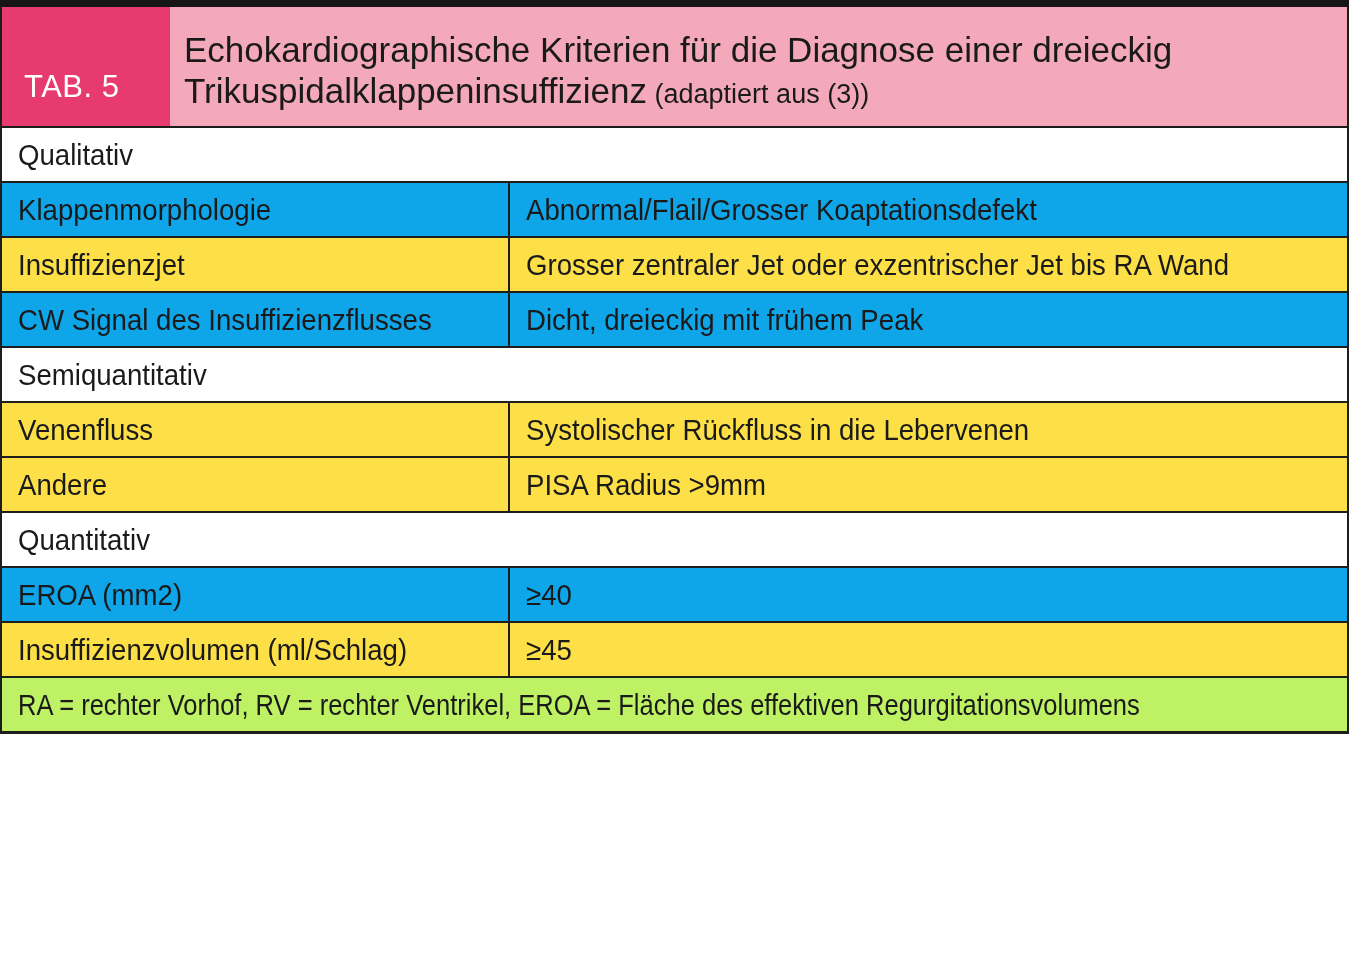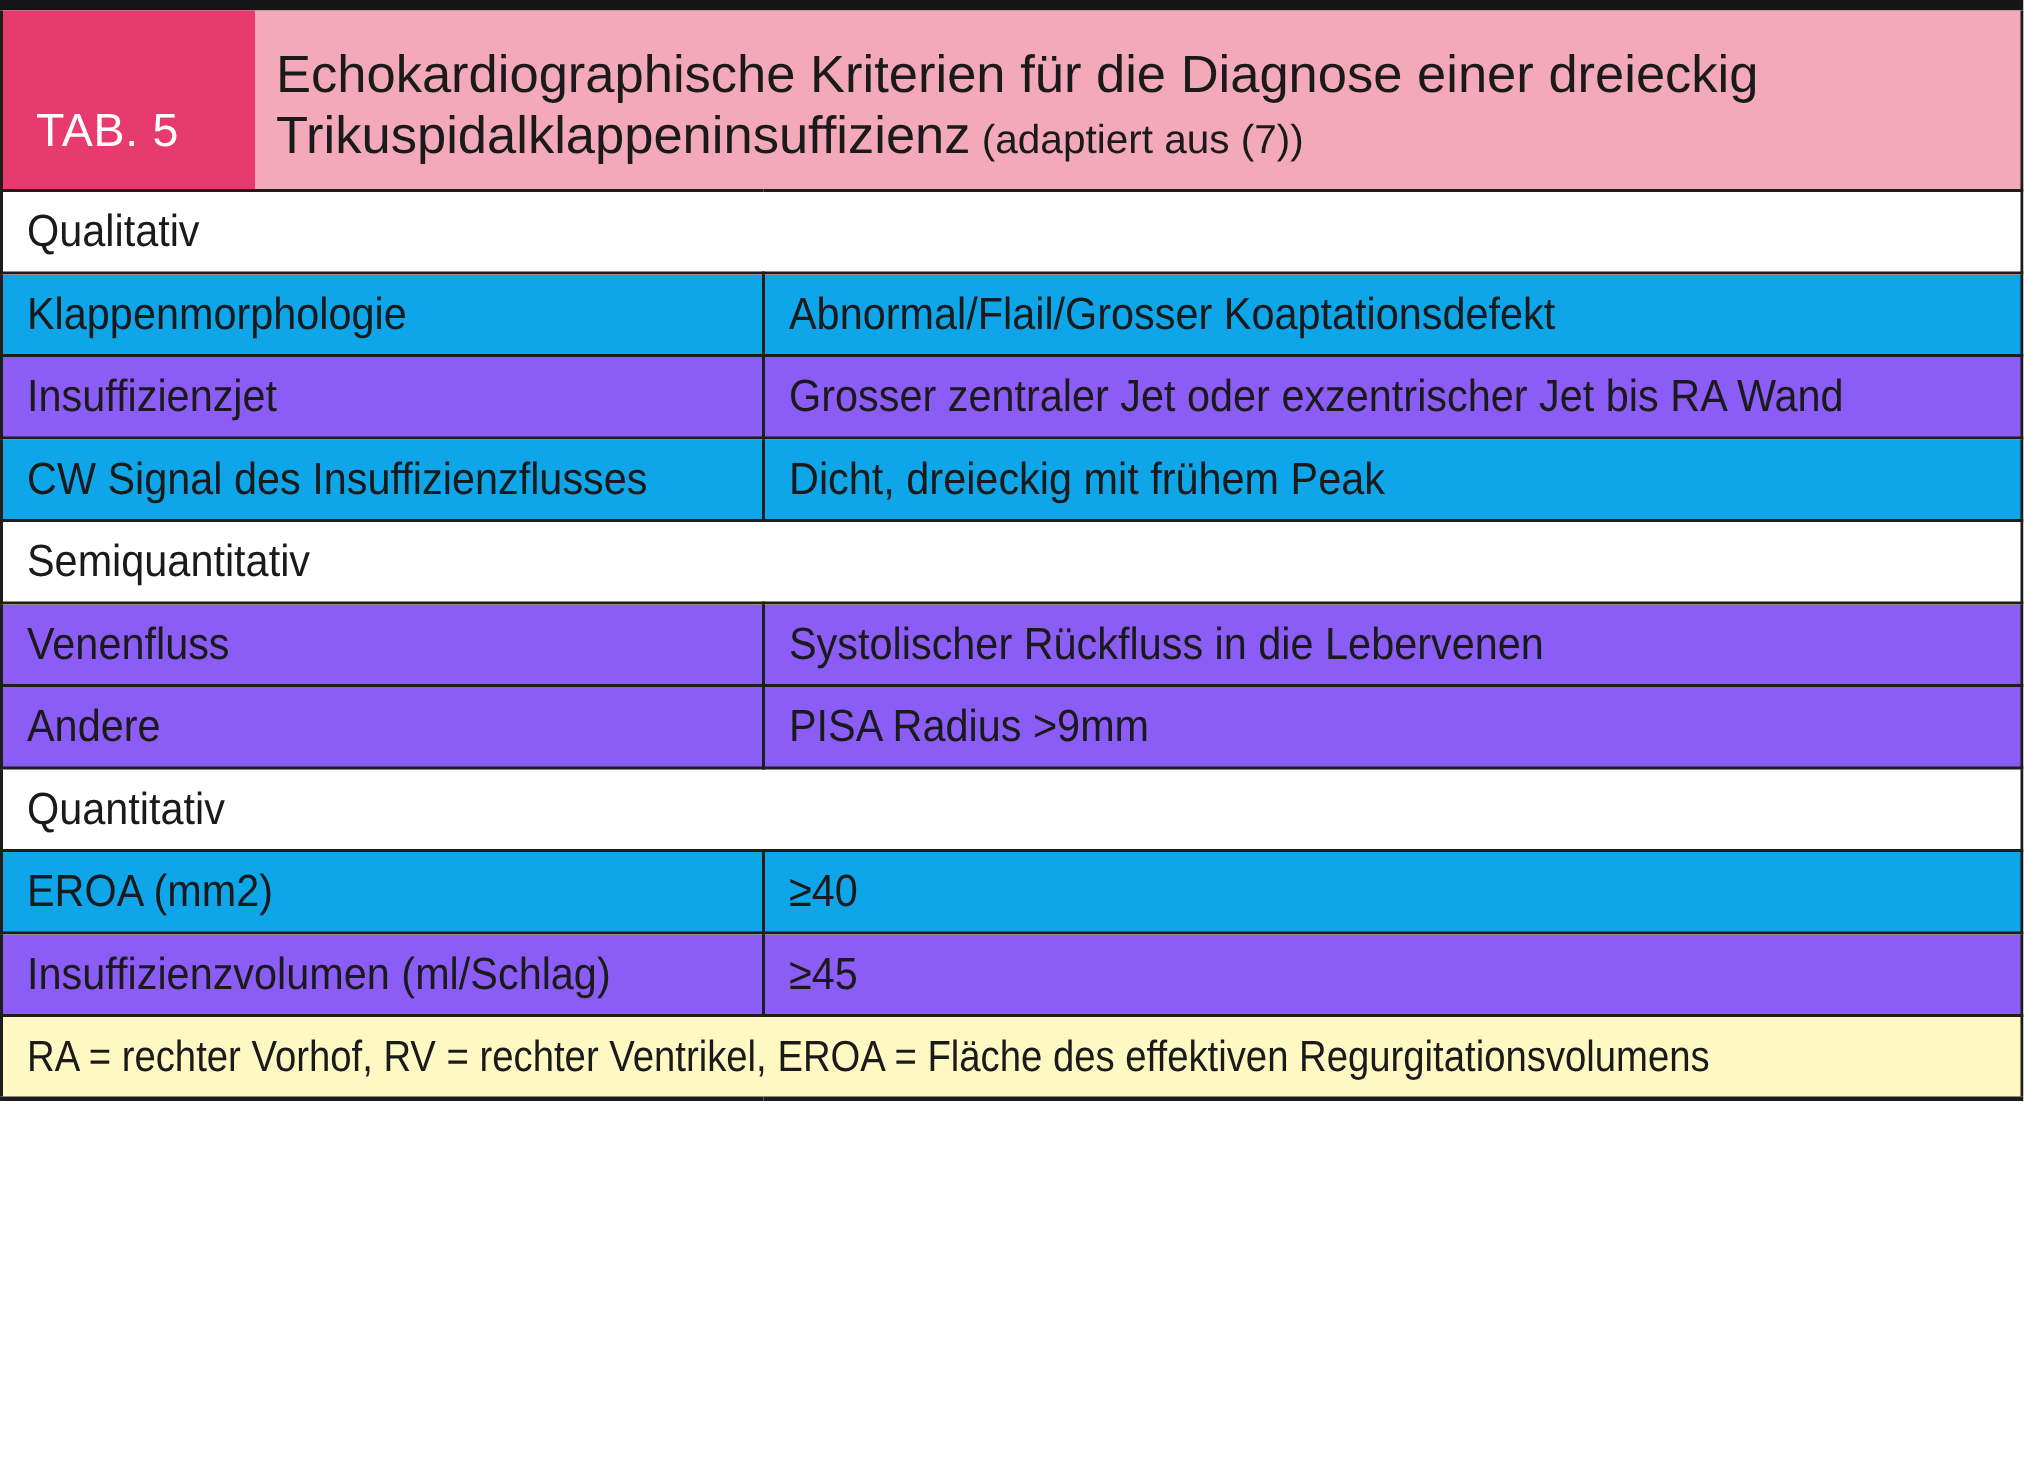--- a/index.html
+++ b/index.html
@@ -28,40 +28,40 @@
     width:1349px;border-collapse:collapse;table-layout:fixed;
     border-bottom:3px solid #1d1d1b;
   }
   col.c1{width:508px;}
   td{
     border:2px solid #1d1d1b;height:53px;padding:0 4px 0 16px;
     font-size:30px;vertical-align:middle;overflow:hidden;
   }
   tr.section td{background:#ffffff;margin-left:48px;}
   tr.light td{background:#0ea5e9;}
-  tr.dark td{background:#8b5cf6;}
-  tr.foot td{background:#fef9c3;}
+  tr.dark td{background:#fde047;}
+  tr.foot td{background:#bef264;}
   .cx{
     display:inline-block;transform:scaleX(0.92);transform-origin:0 50%;
     white-space:nowrap;
   }
   tr.foot .cx{transform:scaleX(0.88);font-size:29px;}
 </style>
 </head>
 <body>
 
 <div class="topbar"></div>
 
 <div class="band">
   <div class="badge">
     <span>TAB. 5</span>
   </div>
   <div class="titles">
     <div>Echokardiographische Kriterien für die Diagnose einer dreieckig</div>
-    <div><span>Trikuspidalklappeninsuffizienz</span><span class="suffix"> (adaptiert aus (7))</span></div>
+    <div><span>Trikuspidalklappeninsuffizienz</span><span class="suffix"> (adaptiert aus (3))</span></div>
   </div>
 </div>
 
 <table>
   <colgroup>
       <col class="c1">
       <col class="c2">
     </colgroup>
   <tbody>
     <tr class="section">

